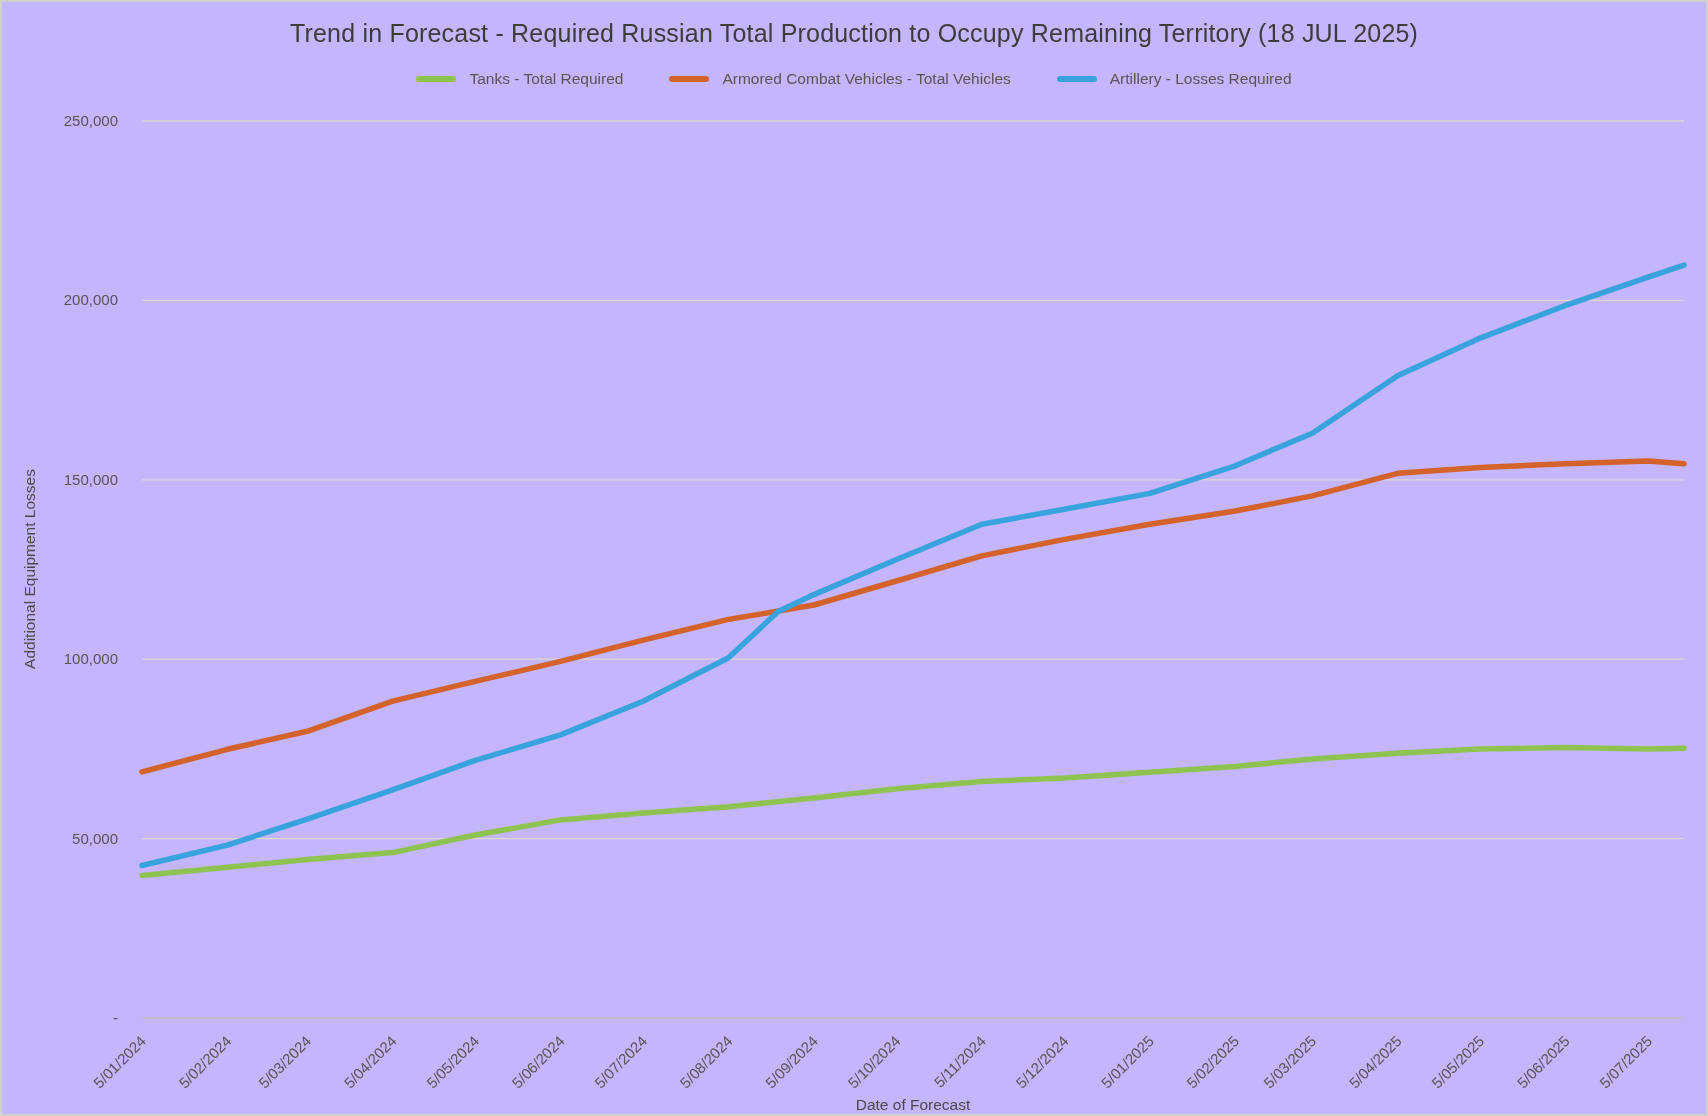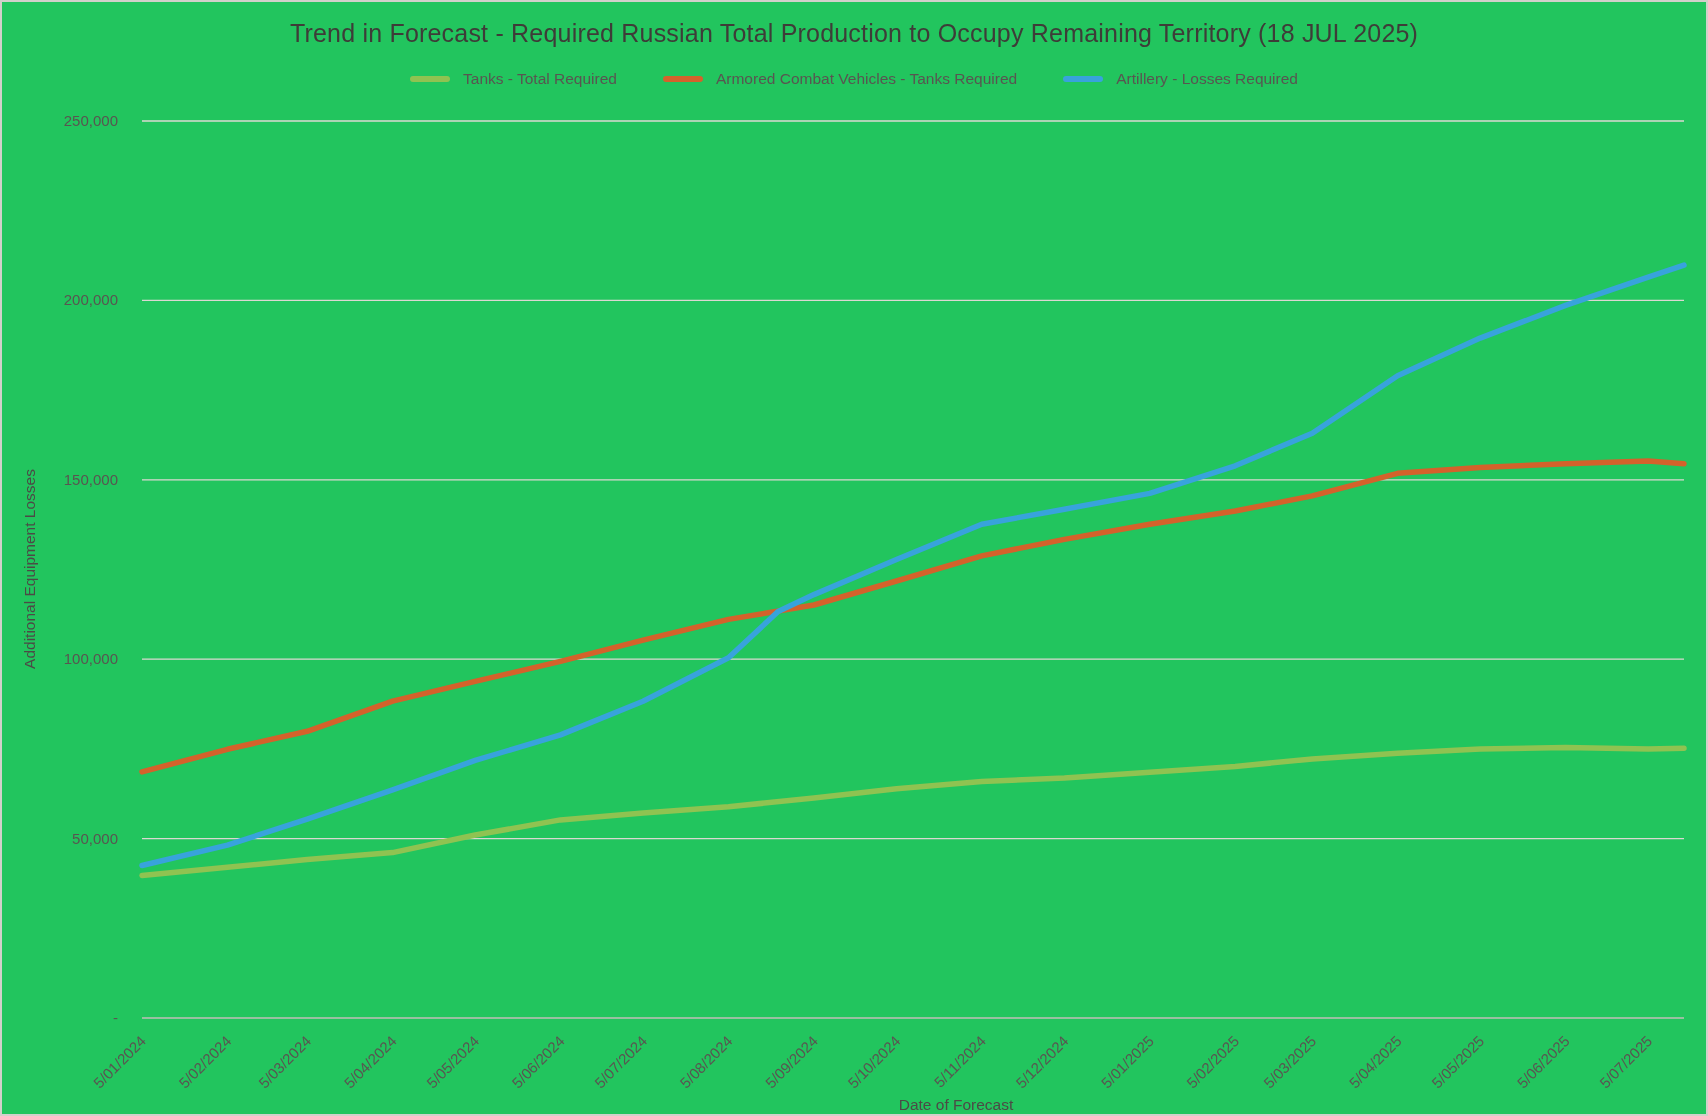--- a/index.html
+++ b/index.html
@@ -5,21 +5,21 @@
   html, body {
     margin: 0;
     padding: 0;
     background: #e8e6e0;
     font-family: "Liberation Sans", "DejaVu Sans", sans-serif;
   }
   .frame {
     position: relative;
     width: 1708px;
     height: 1116px;
-    background: #22c55e;
+    background: #c4b5fd;
     border: 2px solid #d2d0ca;
     box-sizing: border-box;
     overflow: hidden;
     padding-left: 7px;
   }
   .chart-title {
     position: absolute;
     top: 17px;
     left: 0;
     width: 100%;
@@ -59,21 +59,21 @@
     position: absolute;
     left: 28px;
     top: 567px;
     transform: translate(-50%, -50%) rotate(-90deg);
     font-size: 15.5px;
     color: #4c4a46;
     white-space: nowrap;
   }
   .x-axis-title {
     position: absolute;
-    left: 954px;
+    left: 911px;
     top: 1094px;
     transform: translateX(-50%);
     font-size: 15.5px;
     color: #4c4a46;
     white-space: nowrap;
   }
   svg#plot {
     position: absolute;
     left: 0;
     top: 0;
@@ -91,21 +91,21 @@
 
   <div class="chart-title">Trend in Forecast - Required Russian Total Production to Occupy Remaining Territory (18 JUL 2025)</div>
 
   <div class="legend">
     <div class="legend-item">
       <span class="legend-swatch" style="background: rgb(143, 195, 81);"></span>
       <span class="legend-label">Tanks - Total Required</span>
     </div>
     <div class="legend-item">
       <span class="legend-swatch" style="background: rgb(212, 98, 43);"></span>
-      <span class="legend-label">Armored Combat Vehicles - Tanks Required</span>
+      <span class="legend-label">Armored Combat Vehicles - Total Vehicles</span>
     </div>
     <div class="legend-item">
       <span class="legend-swatch" style="background: rgb(56, 163, 220);"></span>
       <span class="legend-label">Artillery - Losses Required</span>
     </div>
   </div>
 
   <div class="y-axis-title">Additional Equipment Losses</div>
 
   <svg id="plot" width="1708" height="1116" viewBox="0 0 1708 1116">

